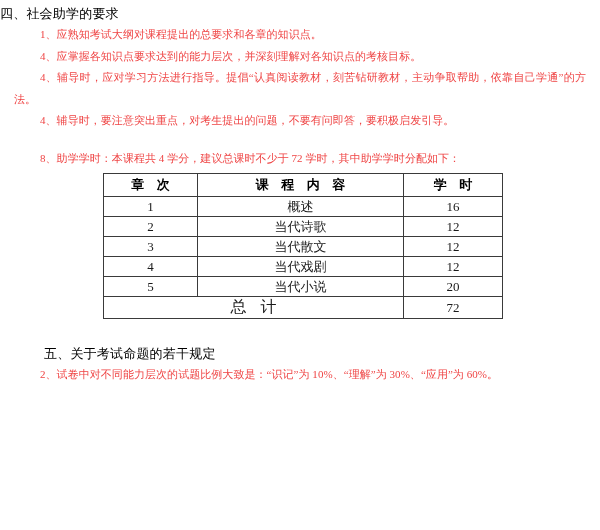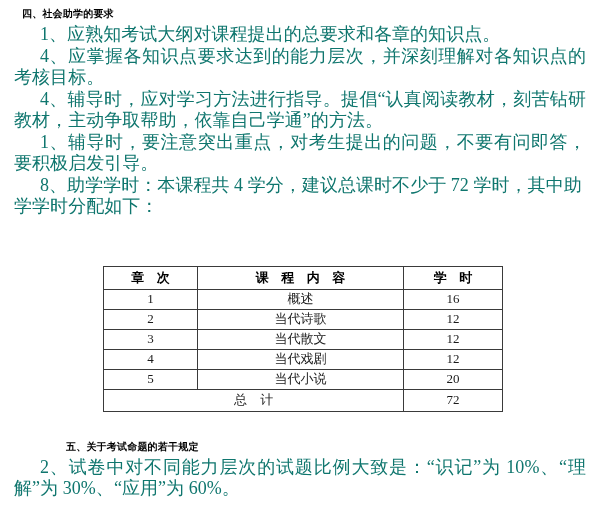--- a/index.html
+++ b/index.html
@@ -18,62 +18,60 @@
   .page {
     position: relative;
     width: 600px;
     height: 530px;
     box-sizing: border-box;
     padding: 0;
   }
 
   .section-heading {
     font-family: "DejaVu Sans", "Liberation Sans", sans-serif;
-    font-weight: bold;
-    font-size: 10px;
+    font-weight: normal;
+    font-size: 13px;
     line-height: 21px;
     color: #000000;
     margin: 0;
-    padding-left: 22px;
     letter-spacing: 0.2px;
     white-space: nowrap;
   }
 
   .heading-four { padding-top: 3px; }
   .heading-five { padding-top: 10px; margin-left: 44px; }
 
   .para {
-    font-size: 18px;
+    font-size: 11px;
     line-height: 21.5px;
-    color: #0f766e;
+    color: #ef4444;
     margin: 0;
     padding: 0 14px 0 14px;
     text-indent: 26px;
     text-align: justify;
     text-justify: inter-character;
     word-break: break-all;
     letter-spacing: 0.05px;
   }
 
-  .para.tight { text-align: left; }
+  .para.tight { text-align: left; margin-top: 16px; }
 
   
   .table-wrap {
     padding: 4px 0 2px 0;
     display: flex;
     justify-content: flex-start;
   }
 
   table.hours {
     border-collapse: collapse;
     margin-left: 103px;
     width: 399px;
     table-layout: fixed;
     background: #fff;
-    margin-top: 44px;
   }
 
   table.hours col.c1 { width: 94px; }
   table.hours col.c2 { width: 206px; }
   table.hours col.c3 { width: 99px; }
 
   table.hours td, table.hours th {
     border: 1px solid #3a3a3a;
     text-align: center;
     vertical-align: middle;
@@ -98,41 +96,41 @@
     font-size: 13px;
   }
 
   table.hours tr.total td {
     height: 21px;
   }
 
   table.hours td.total-label {
     letter-spacing: 5px;
     text-indent: 5px;
-    font-size: 13px;
+    font-size: 16px;
   }
   .spacer-md { height: 12px; }
 </style>
 </head>
 <body>
 
 <div class="page">
 
   <div>
 
     <h2 class="section-heading heading-four">四、社会助学的要求</h2>
 
     <p class="para">1、应熟知考试大纲对课程提出的总要求和各章的知识点。</p>
 
     <p class="para">4、应掌握各知识点要求达到的能力层次，并深刻理解对各知识点的考核目标。</p>
 
 
     <p class="para">4、辅导时，应对学习方法进行指导。提倡“认真阅读教材，刻苦钻研教材，主动争取帮助，依靠自己学通”的方法。</p>
 
-    <p class="para">1、辅导时，要注意突出重点，对考生提出的问题，不要有问即答，要积极启发引导。</p>
+    <p class="para">4、辅导时，要注意突出重点，对考生提出的问题，不要有问即答，要积极启发引导。</p>
 
 
 
     <p class="para tight">8、助学学时：本课程共 4 学分，建议总课时不少于 72 学时，其中助学学时分配如下：</p>
 
     <div class="table-wrap">
       <table class="hours">
         <colgroup>
           <col class="c1">
             <col class="c2">

